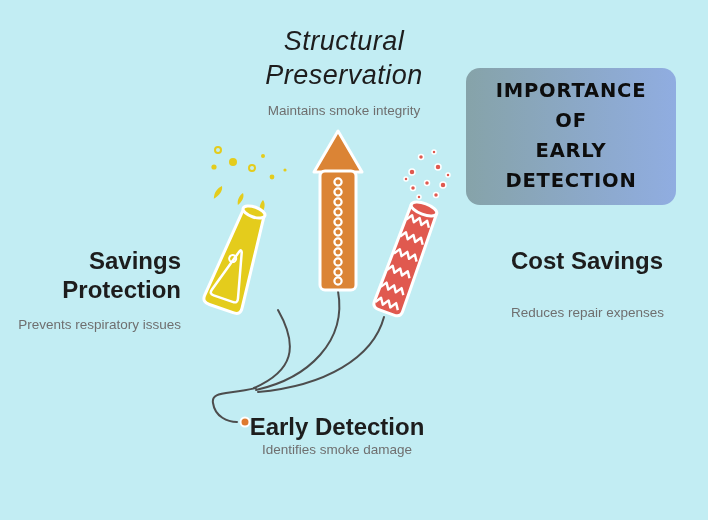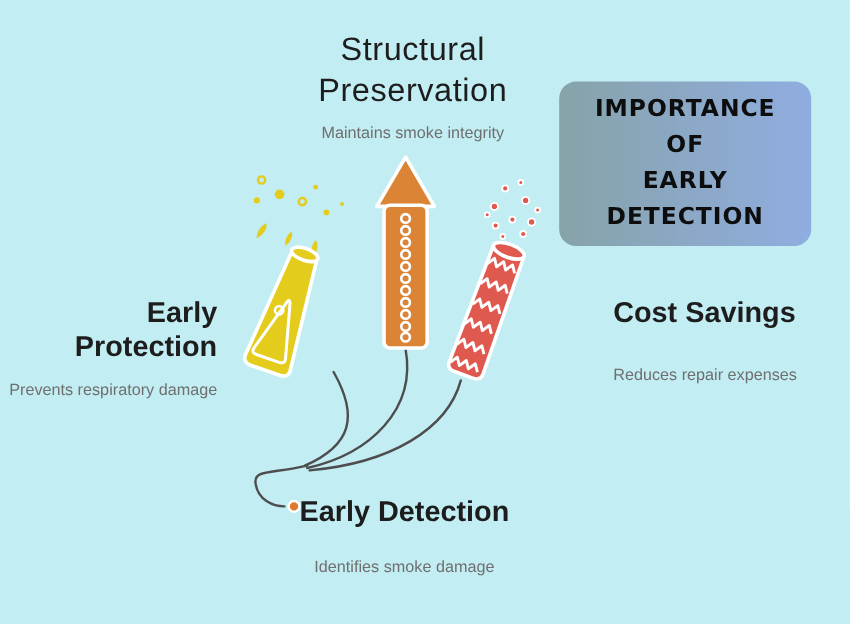--- a/index.html
+++ b/index.html
@@ -27,31 +27,32 @@
     color:var(--subtitle-text,#6F6F6F);
     font-weight:400;
   }
 
   .structural{left:222px;top:24px;width:244px;text-align:center;}
   .structural .item-title{
     font-weight:400;
     font-size:27px;
     line-height:34px;
     letter-spacing:0.5px;
+    font-style:italic;
   }
   .structural .item-sub{margin-top:11px;}
 
   .health{left:0px;top:246px;width:181px;text-align:right;}
   .health .item-sub{margin-top:13px;}
 
   .cost{left:511px;top:246px;width:205px;text-align:left;}
   .cost .item-sub{margin-top:30px;}
 
   .early{left:237px;top:412px;width:200px;text-align:center;}
-  .early .item-sub{margin-top:24px;}
+  .early .item-sub{margin-top:1px;}
 
   .importance-box{
     position:absolute;
     left:466px;top:68px;
     width:210px;height:137px;
     border-radius:14px;
     background:linear-gradient(90deg,var(--box-gradient-left,#86A3A9),var(--box-gradient-right,#90ADE1));
     display:flex;flex-direction:column;
     justify-content:center;align-items:center;
     text-align:center;
@@ -162,22 +163,22 @@
     <p class="item-sub">Maintains smoke integrity</p>
   </div>
 
   <div class="importance-box">
     <div class="importance-line">IMPORTANCE</div>
     <div class="importance-line">OF</div>
     <div class="importance-line">EARLY DETECTION</div>
   </div>
 
   <div class="item health">
-    <h2 class="item-title">Early Protection</h2>
-    <p class="item-sub">Prevents respiratory damage</p>
+    <h2 class="item-title">Savings Protection</h2>
+    <p class="item-sub">Prevents respiratory issues</p>
   </div>
 
   <div class="item cost">
     <h2 class="item-title">Cost Savings</h2>
     <p class="item-sub">Reduces repair expenses</p>
   </div>
 
   <div class="item early">
     <h2 class="item-title">Early Detection</h2>
     <p class="item-sub">Identifies smoke damage</p>

